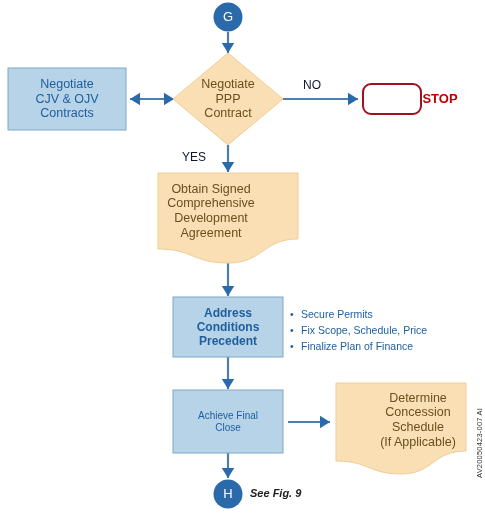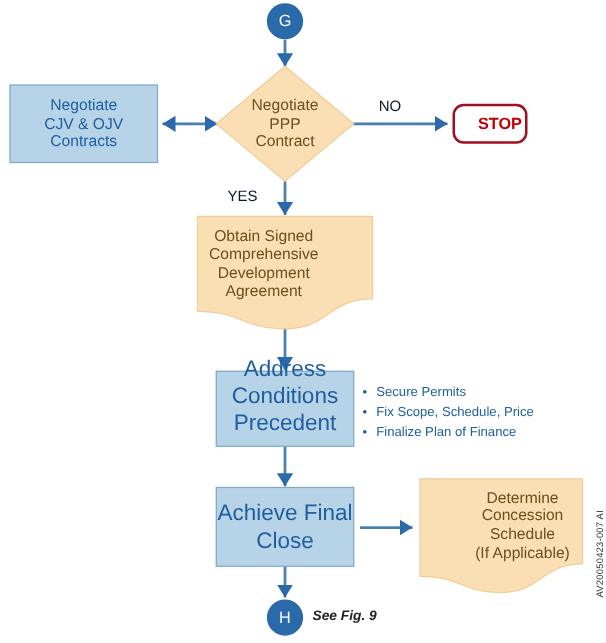--- a/index.html
+++ b/index.html
@@ -145,42 +145,42 @@
   </div>
 
   <div class="node-text txt-brown" style="left:176px; top:69px; width:104px; height:60px; font-size:12.5px;">
     <div>
       <div>Negotiate</div>
       <div>PPP</div>
       <div>Contract</div>
     </div>
   </div>
 
-  <div class="node-text txt-red" style="left:363px; top:84px; width:74px; height:30px; font-size:13px; font-weight:bold;">
+  <div class="node-text txt-red" style="left:363px; top:84px; width:74px; height:30px; font-size:13px; font-weight:bold;padding-left:40px;">
     <span>STOP</span>
   </div>
 
   <div class="lbl" style="left:303px; top:78px;">
     <span>NO</span>
   </div>
 
   <div class="lbl" style="left:182px; top:150px;">
     <span>YES</span>
   </div>
 
   <div class="node-text txt-brown" style="left:141px; top:180px; width:140px; height:62px; font-size:12.5px;">
     <div>
       <div>Obtain Signed</div>
       <div>Comprehensive</div>
       <div>Development</div>
       <div>Agreement</div>
     </div>
   </div>
 
-  <div class="node-text txt-blue" style="left:173px; top:287px; width:110px; height:60px; font-size:18px;">
+  <div class="node-text txt-blue" style="left:173px; top:297px; width:110px; height:60px; font-size:12px;font-weight:bold;">
     <div>
       <div>Address</div>
       <div>Conditions</div>
       <div>Precedent</div>
     </div>
   </div>
 
   <div class="bullets" style="left:290px; top:306px; width:190px;">
     <div class="row">
       <span class="dot">•</span>
@@ -189,21 +189,21 @@
     <div class="row">
       <span class="dot">•</span>
       <span>Fix Scope, Schedule, Price</span>
     </div>
     <div class="row">
       <span class="dot">•</span>
       <span>Finalize Plan of Finance</span>
     </div>
   </div>
 
-  <div class="node-text txt-blue" style="left:173px; top:390px; width:110px; height:63px; font-size:18px;">
+  <div class="node-text txt-blue" style="left:173px; top:390px; width:110px; height:63px; font-size:10px;">
     <div>
       <div>Achieve Final</div>
       <div>Close</div>
     </div>
   </div>
 
   <div class="node-text txt-brown" style="left:336px; top:388px; width:130px; height:64px; font-size:12.5px;margin-left:17px;">
     <div>
       <div>Determine</div>
       <div>Concession</div>

